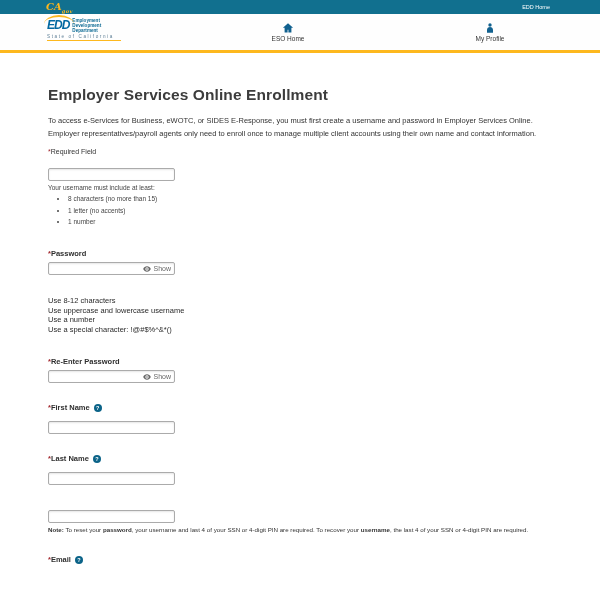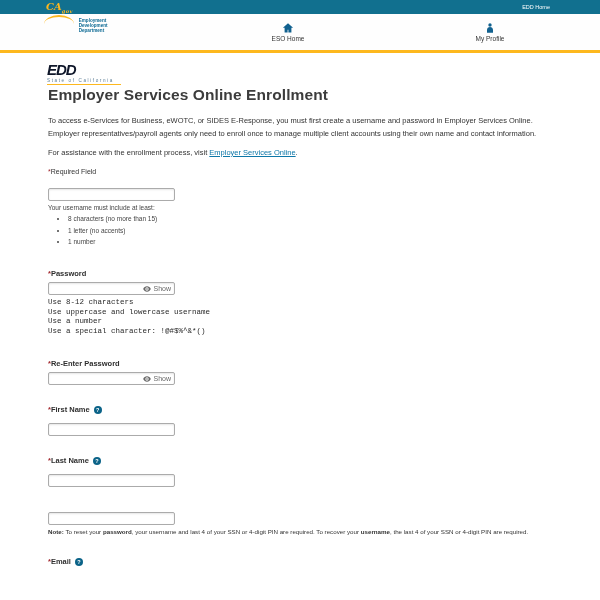--- a/index.html
+++ b/index.html
@@ -29,22 +29,22 @@
     position:relative; height:39px; background:#fefefe;
     border-bottom:3px solid #fdb81e;
   }
   .edd-logo { position:absolute; left:47px; top:4px; width:74px; }
   .edd-top { display:flex; align-items:flex-start; position:relative; }
   .edd-swoosh {
     position:absolute; left:-3px; top:-3px; width:30px; height:9px;
     border-top:2px solid #fdb81e; border-radius:50% 50% 0 0 / 100% 100% 0 0;
   }
   .edd-acronym {
-    font-size:15px; font-weight:bold; font-style:italic; letter-spacing:-1px;
-    color:#0f172a; line-height:15px;margin-top:44px;
+    font-size:12px; font-weight:bold; font-style:italic; letter-spacing:-1px;
+    color:#0369a1; line-height:15px;
   }
   .edd-dept { margin-left:3px; padding-top:1px; }
   .edd-dept div {
     font-size:4.6px; font-weight:bold; color:#0d6a94; line-height:4.8px;
   }
   .edd-state {
     margin-top:1px; font-size:4.6px; letter-spacing:1.6px; color:#5e7f96;
     border-bottom:1.5px solid #fdb81e; padding-bottom:1px; white-space:nowrap;
   }
   .nav-item {
@@ -95,21 +95,21 @@
   }
   .show-btn {
     display:flex; align-items:center; gap:2px; flex:0 0 auto;
     border:none; background:none; padding:0 3px 0 0; cursor:pointer;
     color:#666; font-size:7px; font-family:"Liberation Sans", sans-serif;
   }
   .show-btn svg { width:8px; height:6px; fill:#666; }
   .hint { font-size:6.5px; color:#444; margin-top:3px; }
   ul.req-list { margin:4px 0 0 20px; padding:0; }
   ul.req-list li { font-size:6.5px; color:#444; margin-bottom:4.5px; }
-  .pw-rules { margin-top:3px;font-family:Liberation Mono, monospace; }
+  .pw-rules { margin-top:21px; }
   .pw-rules div { font-size:7.5px; color:#2a2a2a; line-height:9.5px; }
   .note-line { margin-top:3px; font-size:6.2px; color:#333; max-width:505px; }
   .note-line .b { font-weight:bold; }
   
   .field-username { margin-bottom:24px; }
   .field-password { margin-bottom:23px; }
   .field-ssn { margin-bottom:22px; }
 </style>
 </head>
 <body>
@@ -150,21 +150,20 @@
     </div>
     <div class="nav-label">My Profile</div>
   </div>
 </div>
 
 <div class="main">
   <h1>Employer Services Online Enrollment</h1>
 
   <p class="intro">To access e-Services for Business, eWOTC, or SIDES E-Response, you must first create a username and password in Employer Services Online. Employer representatives/payroll agents only need to enroll once to manage multiple client accounts using their own name and contact information.</p>
 
-  <p class="assist"><span>For assistance with the enrollment process, visit </span><a>Employer Services Online</a><span>.</span></p>
 
   <p class="required-note"><span class="req">*</span><span>Required Field</span></p>
 
   <div class="field field-username">
     <input class="text" type="text" value="" style="">
     <div class="hint">Your username must include at least:</div>
     <ul class="req-list">
       <li>8 characters (no more than 15)</li>
       <li>1 letter (no accents)</li>
       <li>1 number</li>

